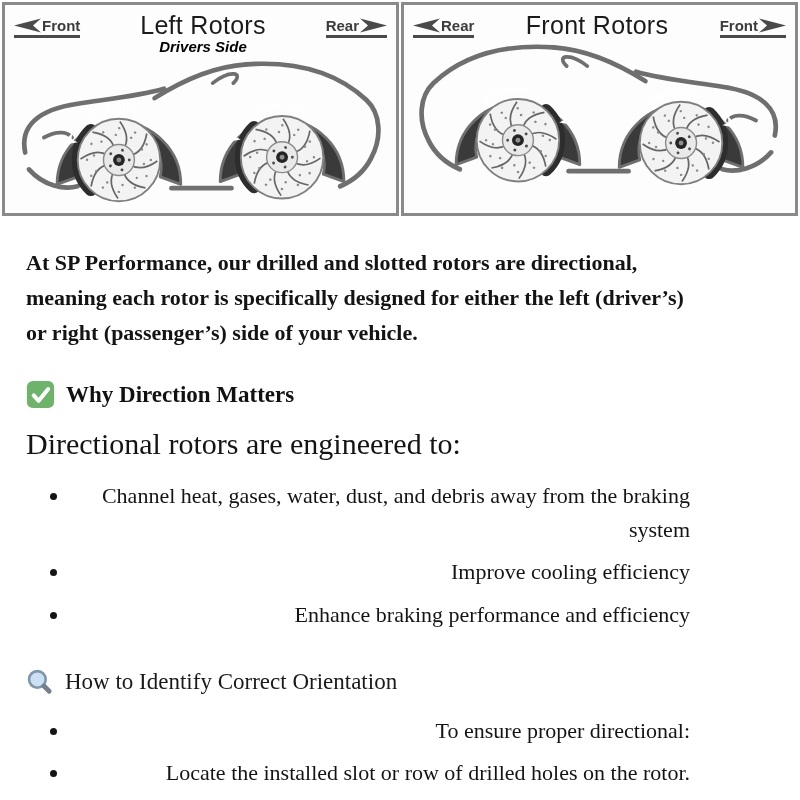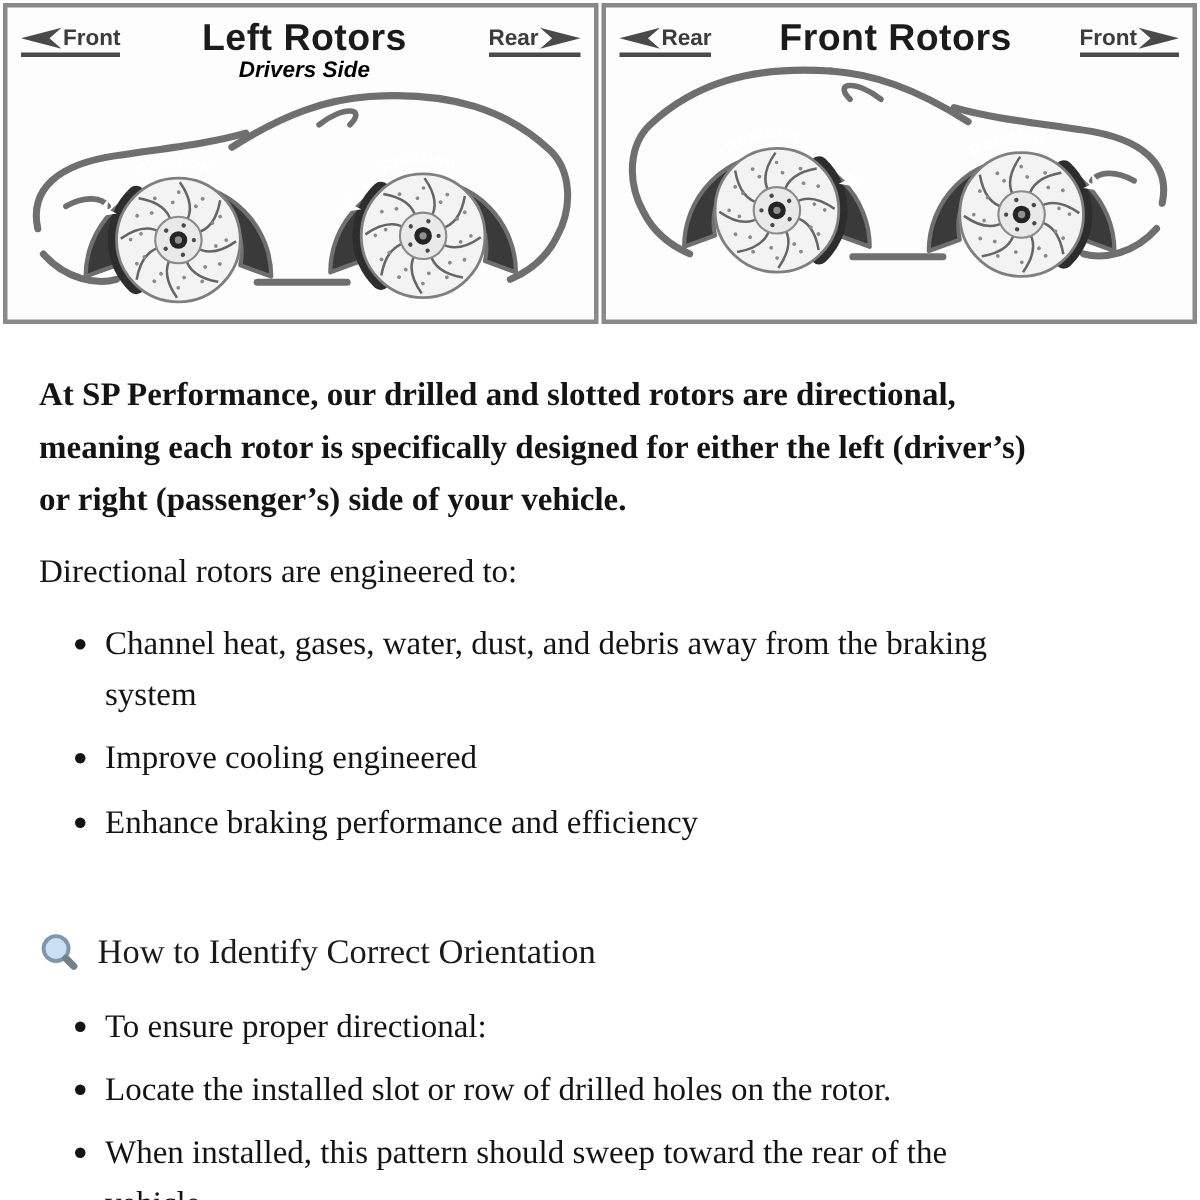--- a/index.html
+++ b/index.html
@@ -6,33 +6,33 @@
   body{width:800px;font-family:"Liberation Serif",serif;color:#141414;}
 
   
   .diagram{display:flex;gap:2px;padding:2px;box-sizing:border-box;width:800px;}
   .panel{flex:1;border:3px solid #8a8a8a;background:#fdfdfd;height:208px;overflow:hidden;}
   .panel-header{display:flex;justify-content:space-between;align-items:flex-start;padding:7px 9px 0 9px;}
   .dir-label{display:flex;align-items:center;gap:1px;border-bottom:3px solid #4a4a4a;
              padding-bottom:1px;font-family:"Liberation Sans",sans-serif;font-weight:bold;
              font-size:15px;color:#3c3c3c;margin-top:5px;}
   .titles{text-align:center;flex:1;line-height:1.05;}
-  .panel-title{font-family:"Liberation Sans",sans-serif;font-weight:700;font-size:25px;color:#1b1b1b;letter-spacing:.3px;}
+  .panel-title{font-family:"Liberation Sans",sans-serif;font-weight:400;font-size:25px;color:#1b1b1b;letter-spacing:.3px;}
   .panel-subtitle{font-family:"Liberation Sans",sans-serif;font-weight:bold;font-style:italic;font-size:15px;color:#000000;margin-top:1px;}
   .car-svg{display:block;width:100%;height:150px;}
 
   
   .article{padding:12px 30px 10px 26px;}
   .intro{font-size:22px;line-height:1.58;margin:16px 0 10px 0;max-width:668px;font-weight:bold;}
   .sec-heading{display:flex;align-items:center;gap:11px;font-size:23px;font-weight:bold;margin:30px 0 12px 0;color:#111;}
-  .sec-heading.regular{font-weight:normal;margin-top:56px;color:#1a1a1a;}
+  .sec-heading.regular{font-weight:normal;margin-top:36px;color:#1a1a1a;}
   .sec-heading .emoji{display:inline-flex;flex:0 0 auto;}
-  .lead{font-size:22px;margin:18px 0 0 0;}
+  .lead{font-size:30px;margin:18px 0 0 0;}
   ul.bullets{margin:18px 0 10px 0;padding-left:44px;list-style:disc;}
-  ul.bullets li{font-size:22px;line-height:1.55;margin-bottom:8px;max-width:620px;}
+  ul.bullets li{font-size:22px;line-height:1.55;margin-bottom:8px;max-width:620px;text-align:right;}
 </style>
 </head>
 <body>
 
 <div class="diagram">
 
   <div class="panel">
     <div class="panel-header">
       <div class="dir-label">
         <svg width="27" height="15" viewBox="0 0 27 15">
@@ -178,26 +178,35 @@
         <polygon points="0,-6 16,0 0,6 4,0" fill="#ffffff" transform="translate(47,-24) rotate(30)"></polygon>
       </g>
     </svg>
   </div>
 </div>
 
 <div class="article">
 
   <p class="intro">At SP Performance, our drilled and slotted rotors are directional, meaning each rotor is specifically designed for either the left (driver’s) or right (passenger’s) side of your vehicle.</p>
 
+  <div class="sec-heading">
+    <span class="emoji">
+      <svg width="29" height="29" viewBox="0 0 32 32">
+        <rect x="1" y="1" width="30" height="30" rx="6.5" fill="#6db36a"></rect>
+        <path d="M8.5 17 L14 23 L24.5 10" stroke="#ffffff" stroke-width="4.5" fill="none" stroke-linecap="round" stroke-linejoin="round"></path>
+      </svg>
+    </span>
+    <span>Why Direction Matters</span>
+  </div>
 
   <p class="lead">Directional rotors are engineered to:</p>
 
   <ul class="bullets">
     <li>Channel heat, gases, water, dust, and debris away from the braking system</li>
-    <li>Improve cooling engineered</li>
+    <li>Improve cooling efficiency</li>
     <li>Enhance braking performance and efficiency</li>
   </ul>
 
   <div class="sec-heading regular">
     <span class="emoji">
       <svg width="28" height="28" viewBox="0 0 32 32">
         <circle cx="13" cy="13" r="9.5" fill="#cbe1f3" stroke="#7e97ab" stroke-width="3"></circle>
         <line x1="20.5" y1="20.5" x2="26.5" y2="26.5" stroke="#75808d" stroke-width="5.5" stroke-linecap="round"></line>
       </svg>
     </span>

